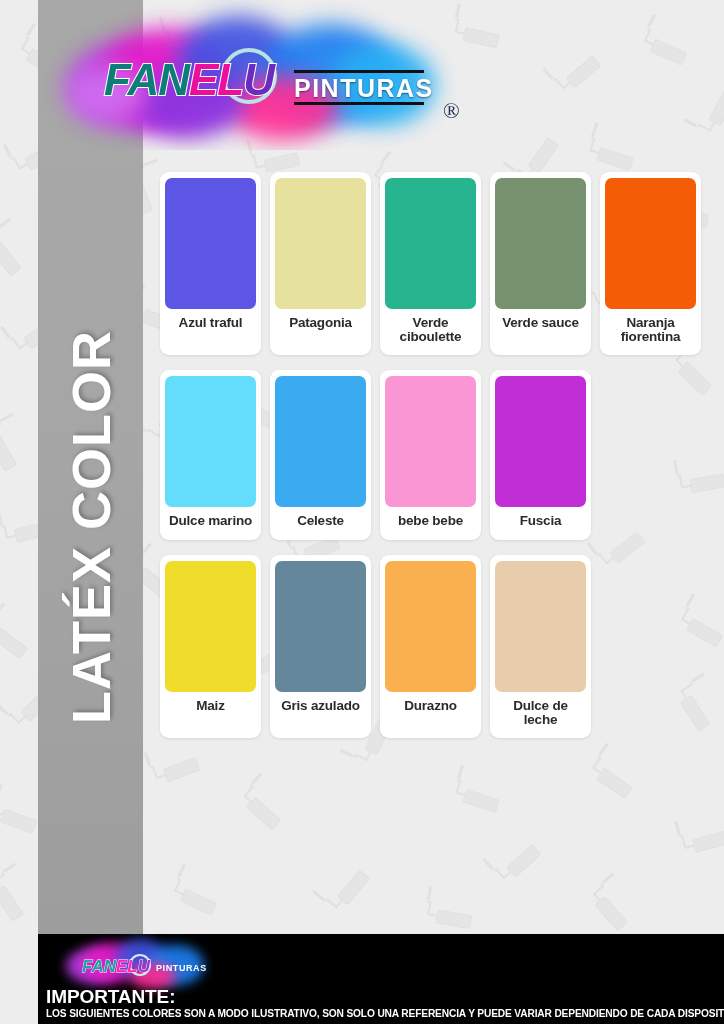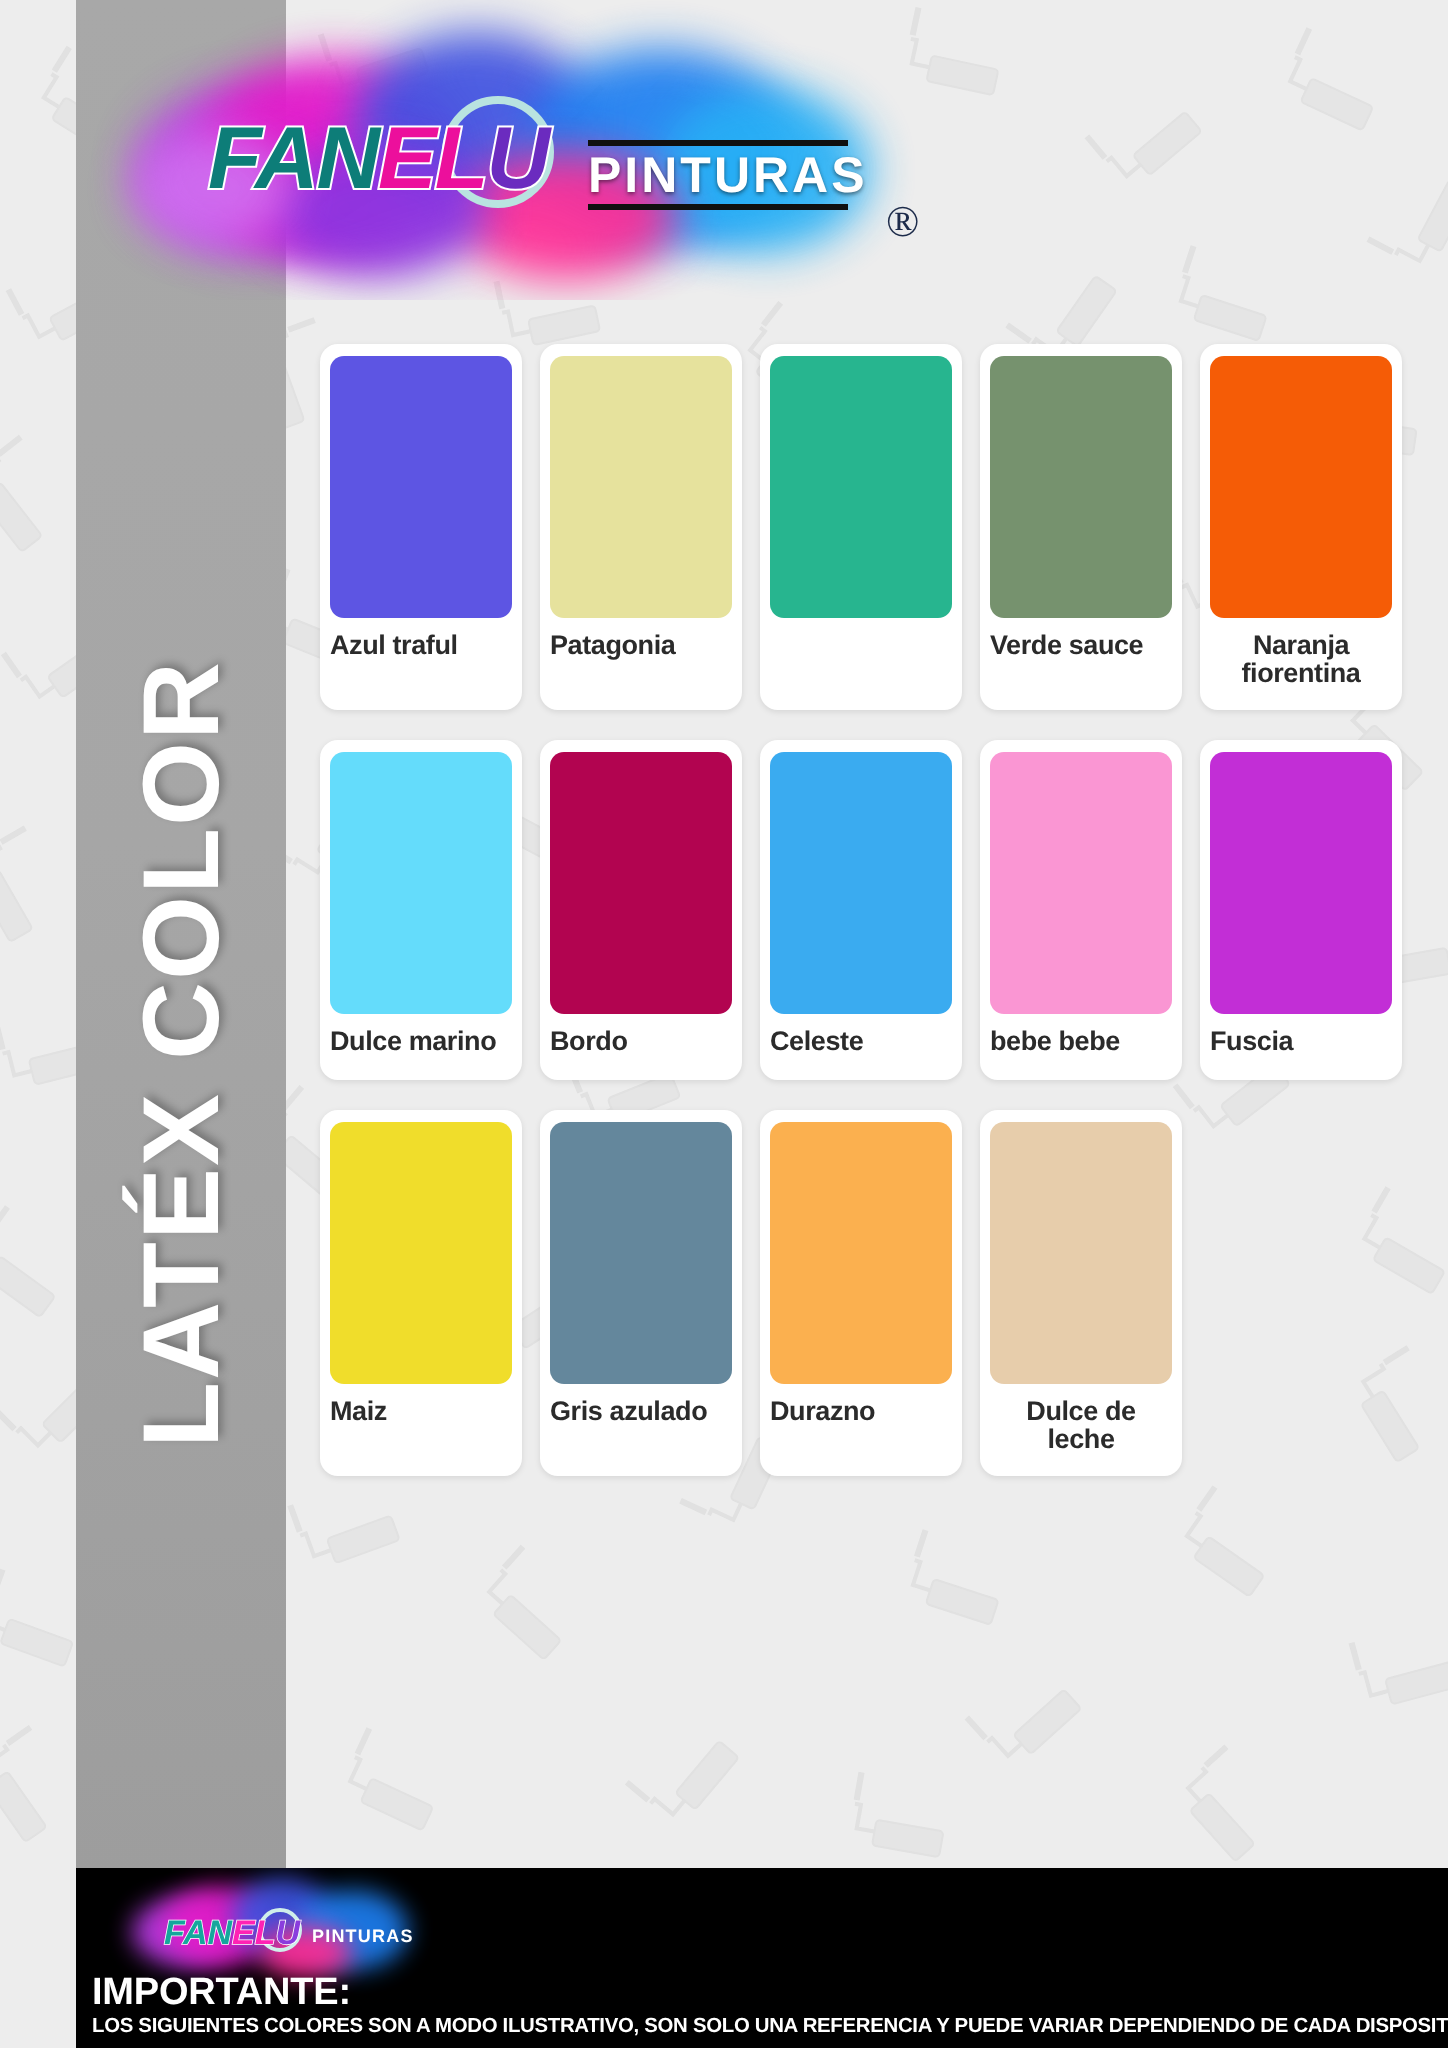--- a/index.html
+++ b/index.html
@@ -149,21 +149,21 @@
     margin-bottom: 15px;
   }
   .card {
     width: 101px;
     background: #ffffff;
     border-radius: 9px;
     padding: 6px 5px 4px 5px;
     box-shadow: 0 1px 3px rgba(0,0,0,.10);
     display: flex;
     flex-direction: column;
-    align-items: flex-start;
+    align-items: center;
   }
   .chip {
     width: 91px;
     height: 131px;
     border-radius: 7px;
   }
   .chip-label {
     color: #2b2b2b;
     font-size: 13.5px;
     font-weight: bold;
@@ -362,39 +362,36 @@
       <div class="card">
         <div class="chip" style="background: rgb(93, 85, 227);"></div>
         <div class="chip-label">Azul traful</div>
       </div>
       <div class="card">
         <div class="chip" style="background: rgb(230, 226, 157);"></div>
         <div class="chip-label">Patagonia</div>
       </div>
       <div class="card">
         <div class="chip" style="background: rgb(39, 181, 143);"></div>
+        <div class="chip-label">Verde ciboulette</div>
       </div>
       <div class="card">
         <div class="chip" style="background: rgb(118, 146, 110);"></div>
         <div class="chip-label">Verde sauce</div>
       </div>
       <div class="card">
         <div class="chip" style="background: rgb(245, 92, 6);"></div>
         <div class="chip-label">Naranja fiorentina</div>
       </div>
     </div>
 
     <div class="row">
       <div class="card">
         <div class="chip" style="background: rgb(100, 220, 251);"></div>
         <div class="chip-label">Dulce marino</div>
-      </div>
-      <div class="card">
-        <div class="chip" style="background: rgb(178, 4, 80);"></div>
-        <div class="chip-label">Bordo</div>
       </div>
       <div class="card">
         <div class="chip" style="background: rgb(58, 171, 240);"></div>
         <div class="chip-label">Celeste</div>
       </div>
       <div class="card">
         <div class="chip" style="background: rgb(250, 150, 211);"></div>
         <div class="chip-label">bebe bebe</div>
       </div>
       <div class="card">

